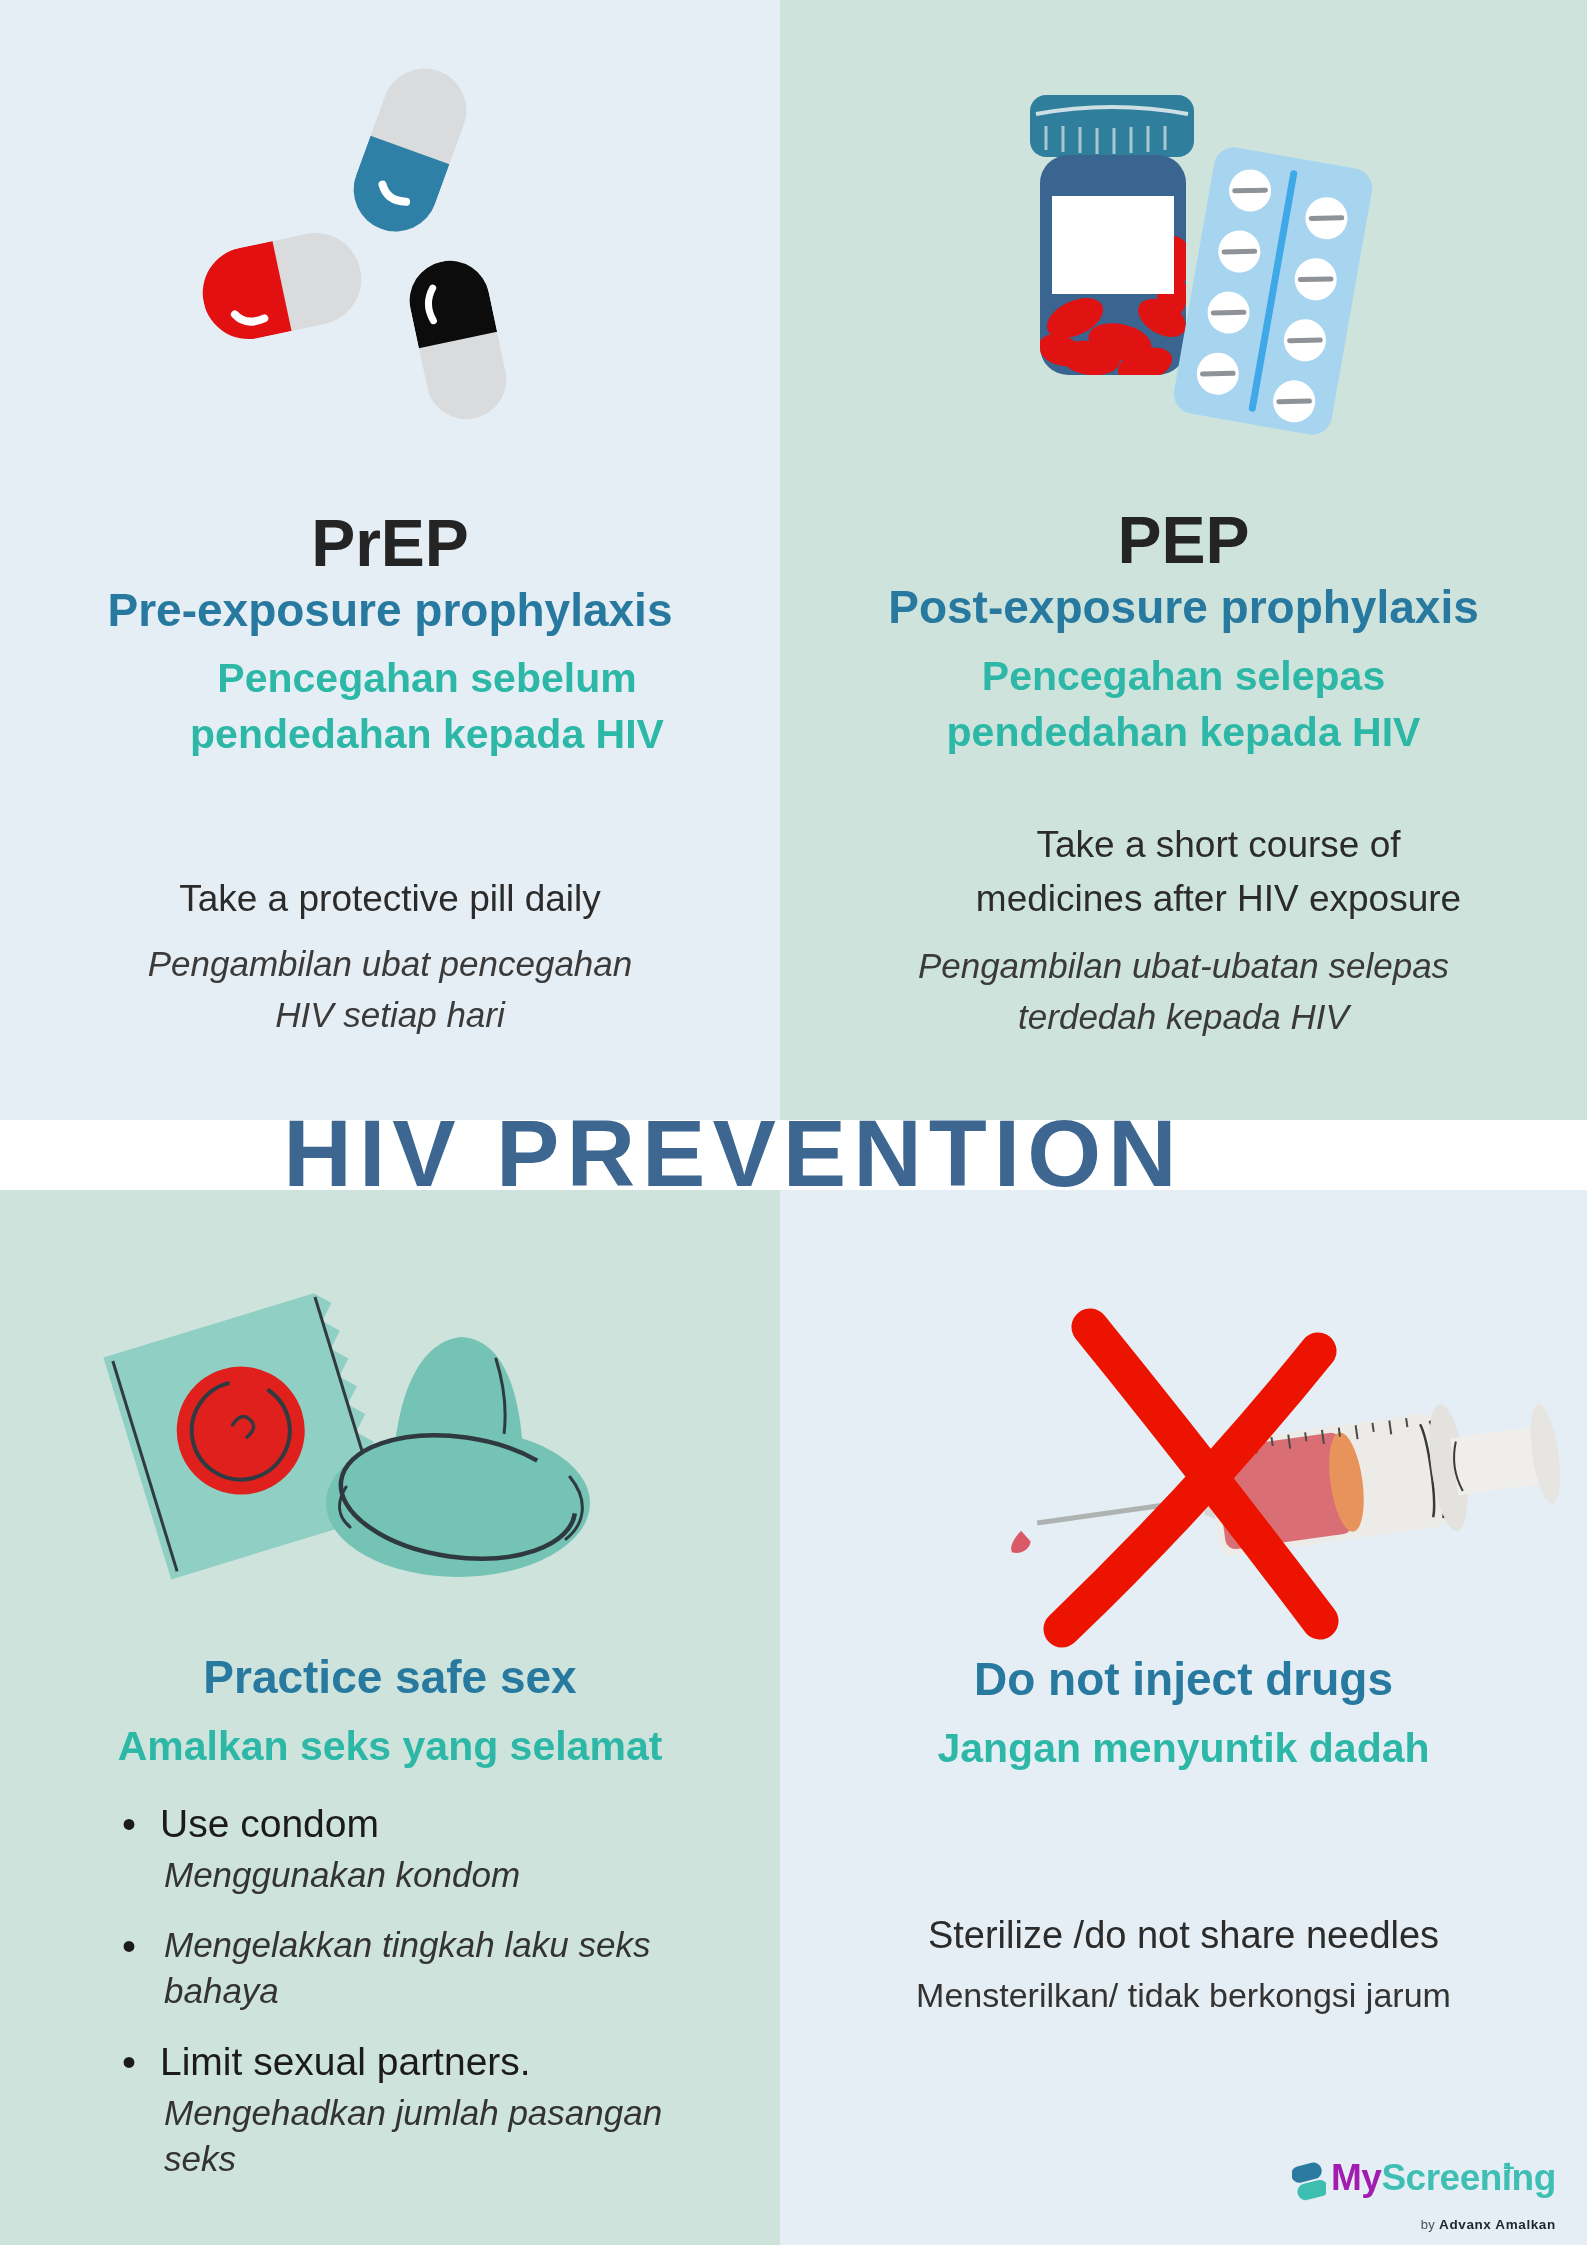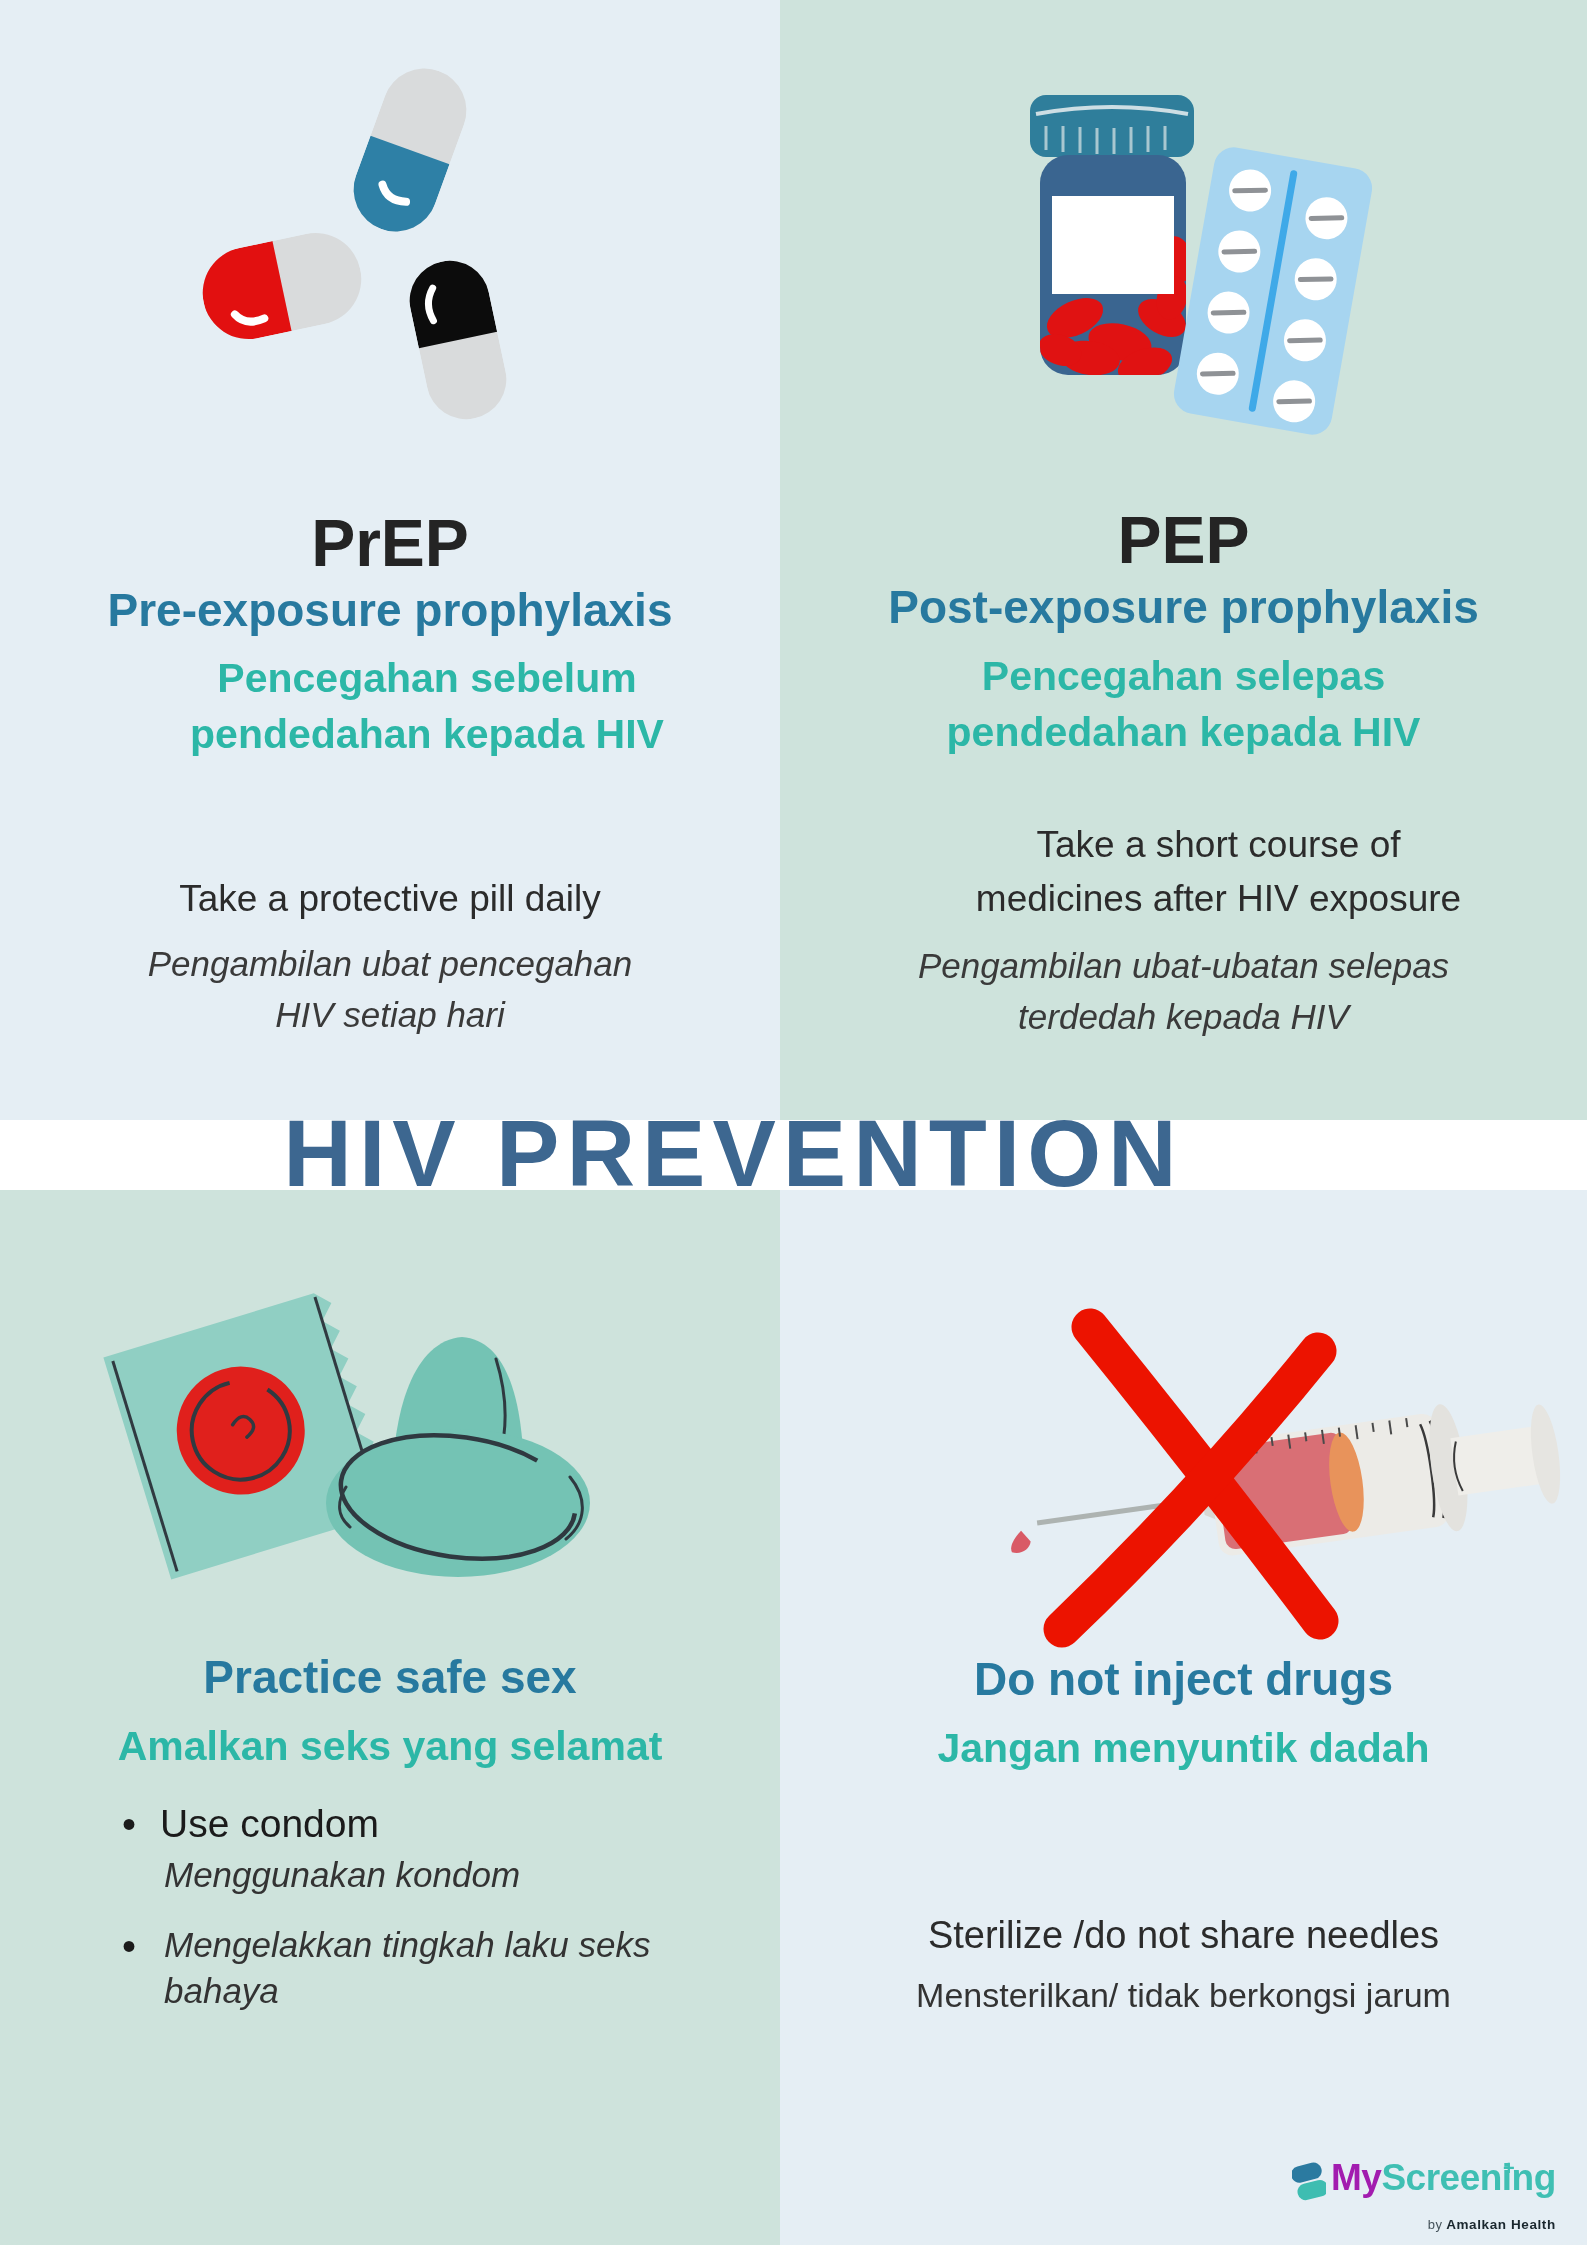--- a/index.html
+++ b/index.html
@@ -191,20 +191,25 @@
     <div class="cblock h-blue" style="top:460px;">Practice safe sex</div>
     <div class="cblock h-teal" style="top:528px;">Amalkan seks yang selamat</div>
     <div class="bullets">
       <div class="bullet-item">
         <div class="bullet-en">Use condom</div>
         <div class="bullet-ms preline">Menggunakan kondom</div>
       </div>
       <div class="bullet-item">
         <div class="bullet-ms preline">Mengelakkan tingkah laku seks
 bahaya</div>
+      </div>
+      <div class="bullet-item">
+        <div class="bullet-en">Limit sexual partners.</div>
+        <div class="bullet-ms preline">Mengehadkan jumlah pasangan
+seks</div>
       </div>
     </div>
   </div>
 
   <div class="q br">
     <svg class="illus" style="left:160px;top:95px;" width="630" height="370" viewBox="0 0 630 370">
       <g transform="rotate(-8 350 205)">
         <path d="M 78,208 C 70,214 64,222 66,228 C 74,232 84,228 86,220 Z" fill="#D95A66"></path>
         <rect x="95" y="200" width="172" height="5" fill="#ADB3B1"></rect>
         <path d="M 262,188 L 278,183 L 278,227 L 262,218 Z" fill="#D8D7D3"></path>
@@ -249,19 +254,19 @@
         <g transform="rotate(-14 17 21)">
           <rect x="1" y="4" width="31" height="16.5" rx="8.2" fill="#2B7AA0"></rect>
           <rect x="3" y="22.5" width="31" height="16.5" rx="8.2" fill="#3EBDB1"></rect>
         </g>
       </svg>
       <div class="logo-textwrap">
         <span class="brand-my">My</span><span class="brand-screening">Screening</span>
         <span class="brand-plus">+</span>
         <div class="byline">
           <span>by</span>
-          <b>Amalkan Health</b>
+          <b>Advanx Amalkan</b>
         </div>
       </div>
     </div>
   </div>
 
 </div>
 
 </body></html>

